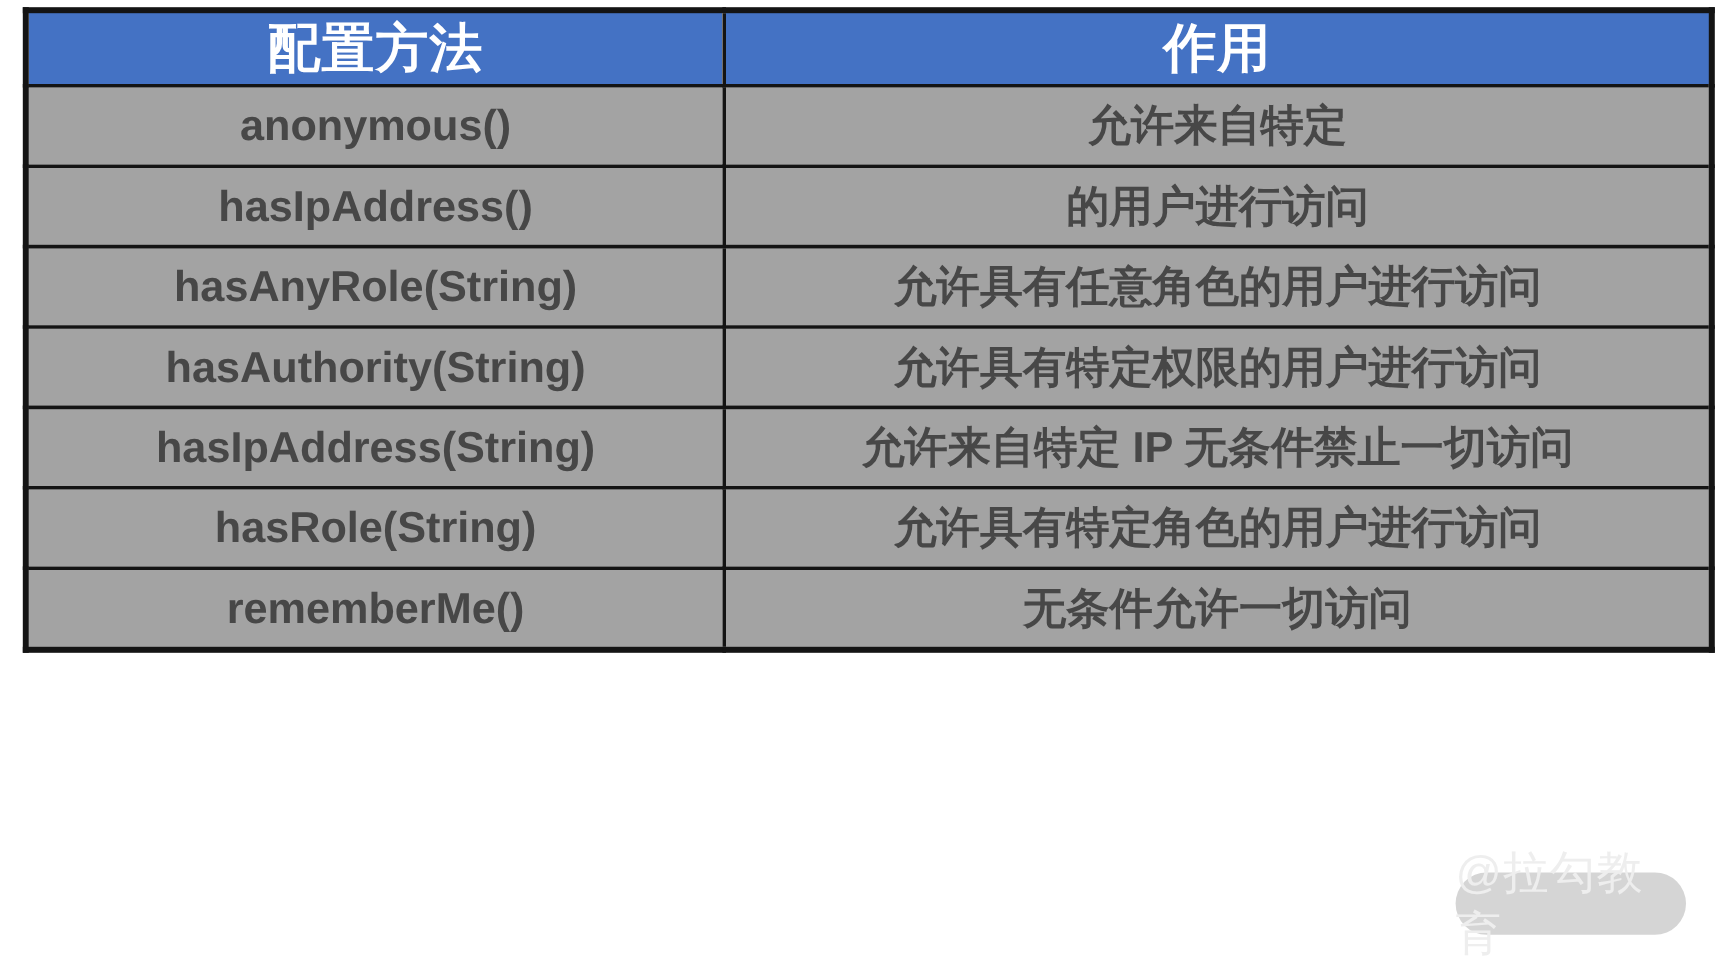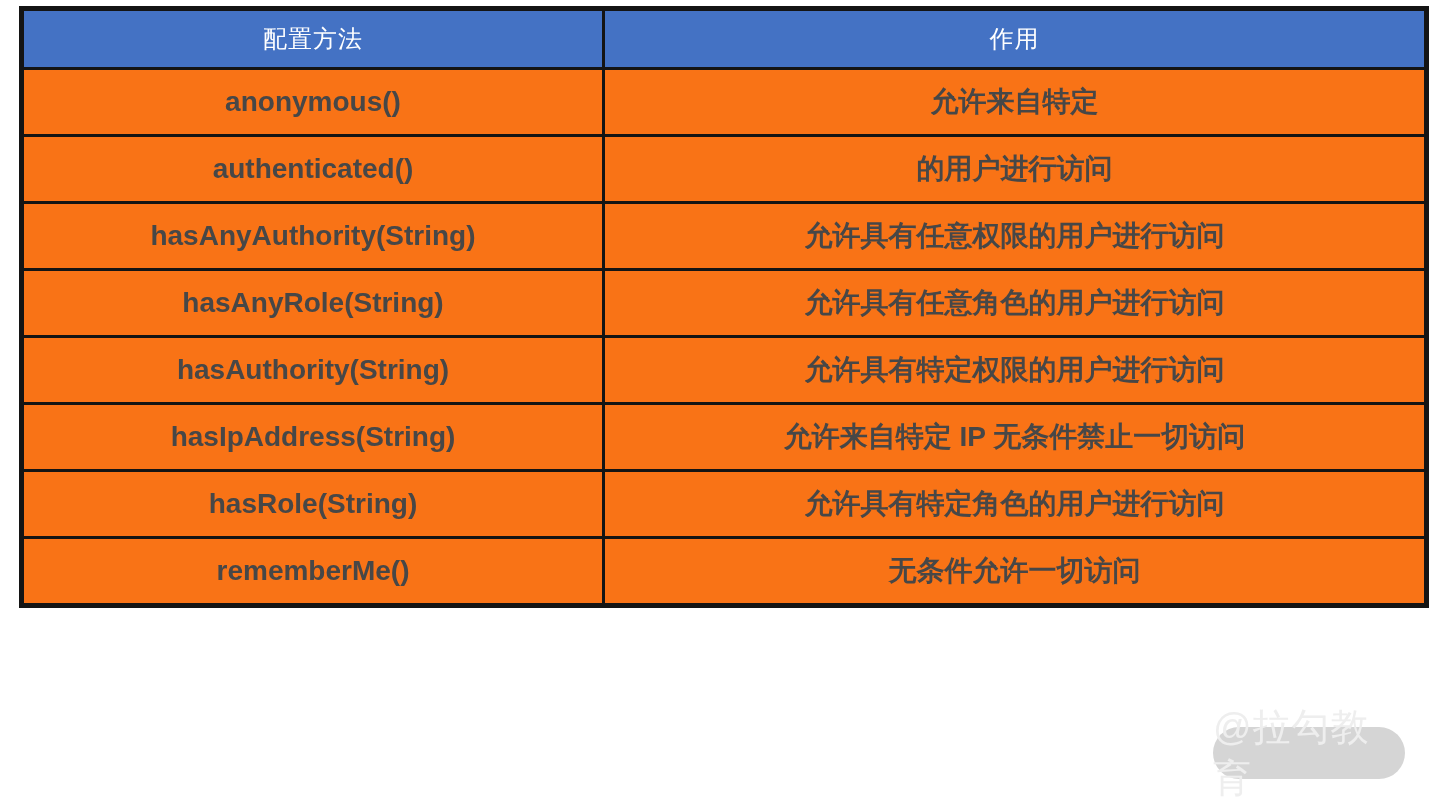--- a/index.html
+++ b/index.html
@@ -34,29 +34,29 @@
     text-align: center;
     vertical-align: middle;
     padding: 0;
     overflow: hidden;
     white-space: nowrap;
   }
   table.config-table thead th {
     height: 56px;
     background: #4472C4;
     color: #ffffff;
-    font-size: 24px;
-    font-weight: 400;
+    font-size: 44px;
+    font-weight: 700;
     letter-spacing: 1px;
   }
   table.config-table tbody td {
     height: 64px;
-    background: #f97316;
+    background: #a3a3a3;
     color: #474747;
-    font-size: 28px;
+    font-size: 36px;
     font-weight: 700;
   }
   .watermark {
     position: absolute;
     left: 1213px;
     top: 727px;
     width: 192px;
     height: 52px;
     border-radius: 26px;
     background: #d5d5d5;
@@ -87,26 +87,22 @@
         <th>配置方法</th>
         <th>作用</th>
       </tr>
     </thead>
     <tbody>
       <tr>
         <td>anonymous()</td>
         <td>允许来自特定</td>
       </tr>
       <tr>
-        <td>authenticated()</td>
+        <td>hasIpAddress()</td>
         <td>的用户进行访问</td>
-      </tr>
-      <tr>
-        <td>hasAnyAuthority(String)</td>
-        <td>允许具有任意权限的用户进行访问</td>
       </tr>
       <tr>
         <td>hasAnyRole(String)</td>
         <td>允许具有任意角色的用户进行访问</td>
       </tr>
       <tr>
         <td>hasAuthority(String)</td>
         <td>允许具有特定权限的用户进行访问</td>
       </tr>
       <tr>

